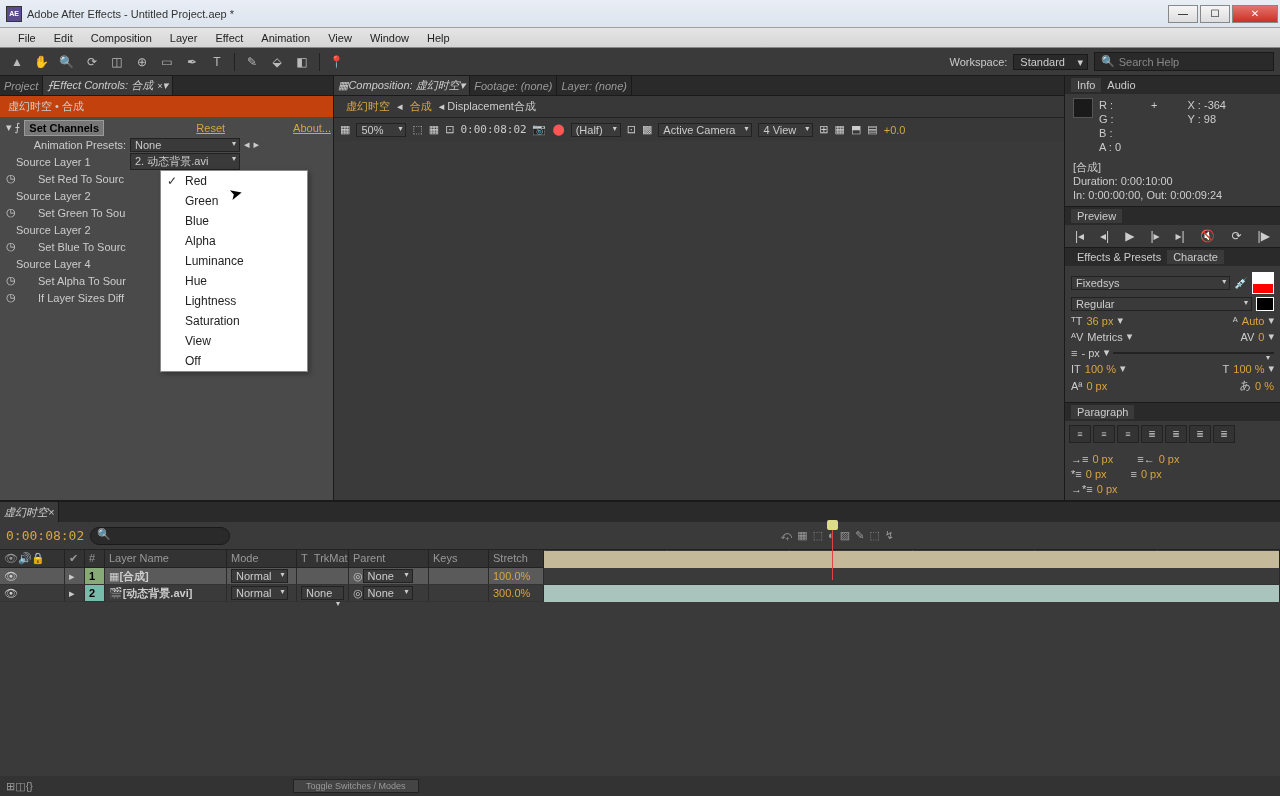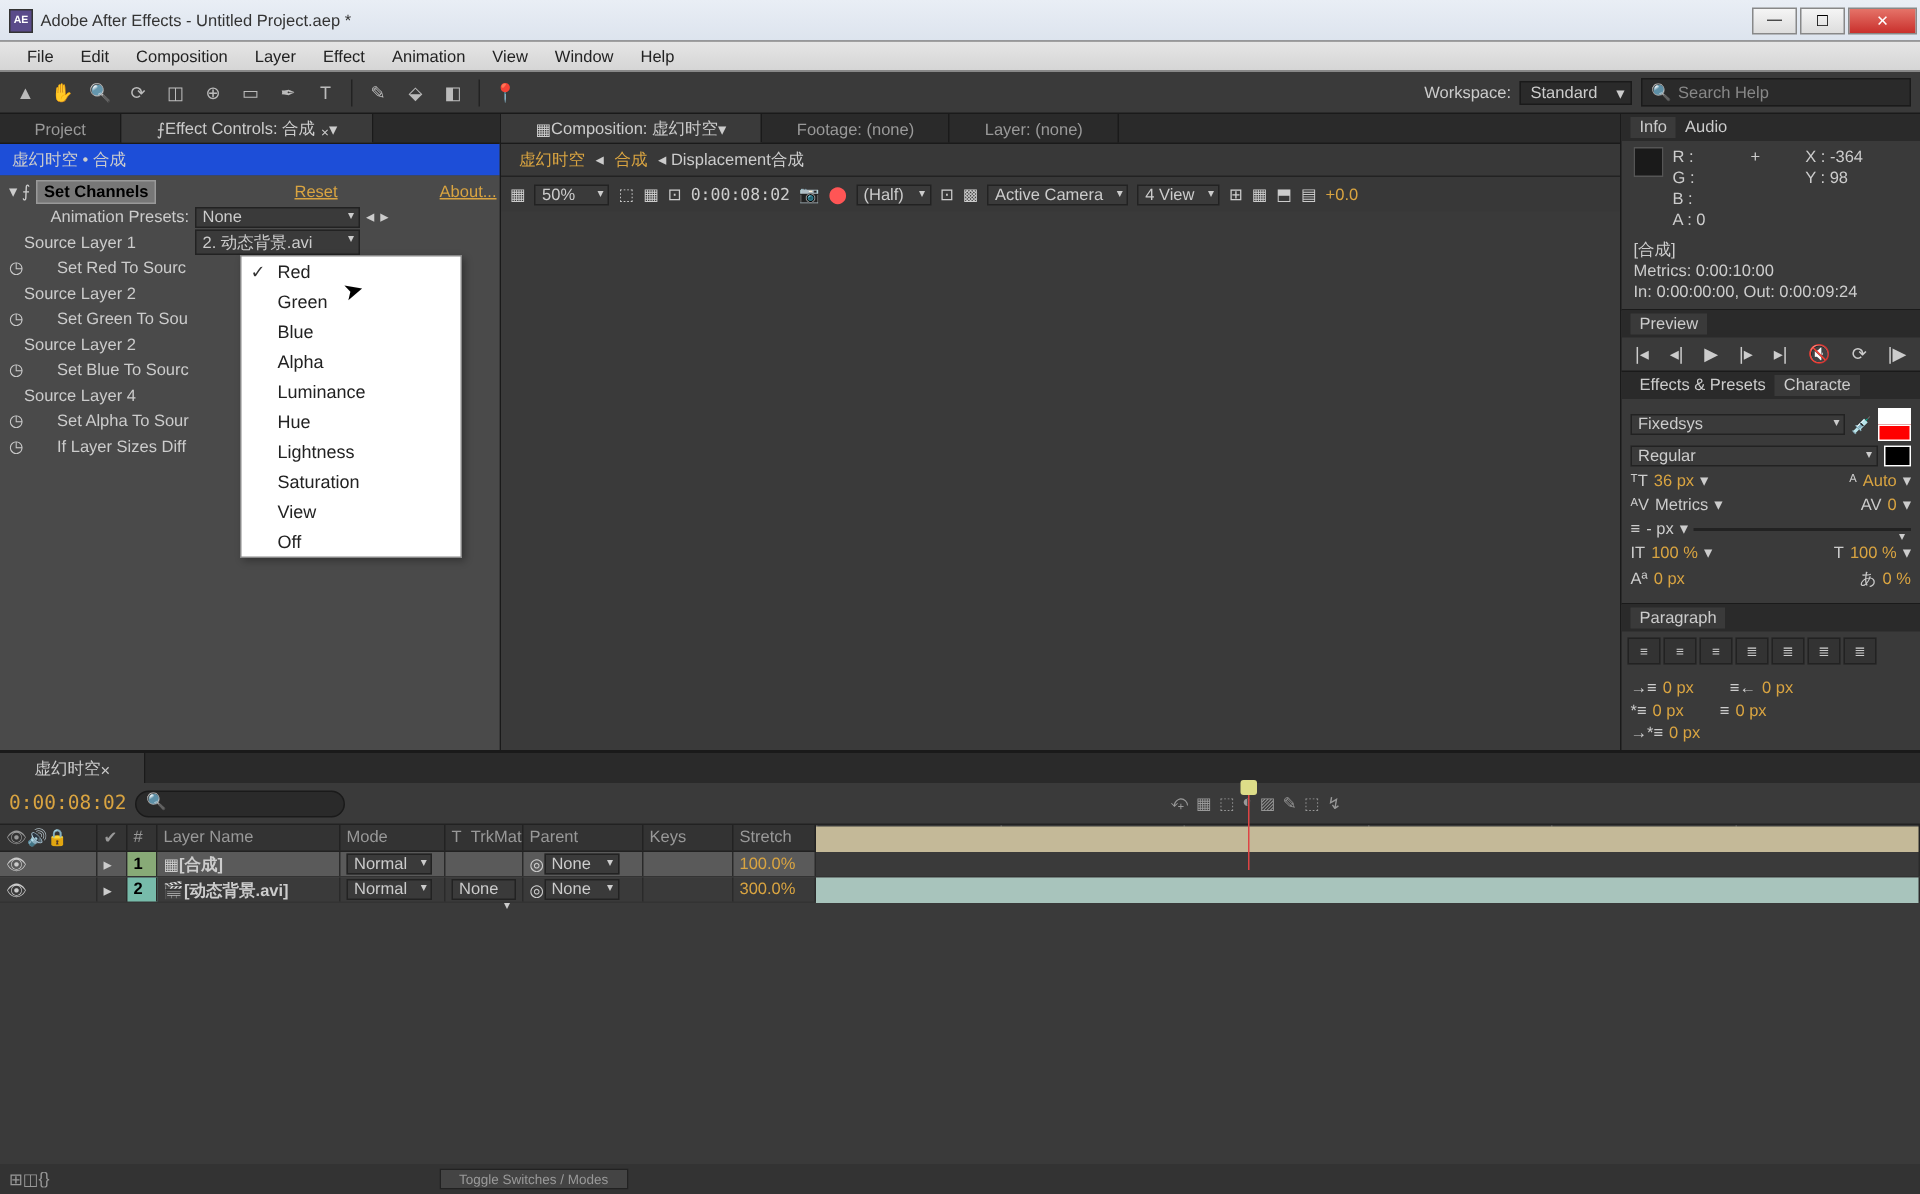--- a/index.html
+++ b/index.html
@@ -15,24 +15,24 @@
 .toolbar { height:28px; background:#3a3a3a; border-bottom:1px solid #1a1a1a; display:flex; align-items:center; padding:0 6px; gap:3px; }
 .tbtn { width:22px; height:20px; color:#bbb; font-size:12px; display:flex; align-items:center; justify-content:center; border:1px solid transparent; }
 .tdiv { width:1px; height:18px; background:#222; margin:0 3px; }
 .workspace { margin-left:auto; color:#ccc; display:flex; align-items:center; gap:6px; }
 .ws-dd { background:#2a2a2a; border:1px solid #1a1a1a; padding:1px 22px 1px 6px; color:#ccc; position:relative; }
 .ws-dd::after { content:"▾"; position:absolute; right:4px; }
 .search { background:#2a2a2a; border:1px solid #1a1a1a; padding:2px 6px; width:180px; color:#888; display:flex; align-items:center; gap:4px; }
 .main { display:flex; height:424px; }
 .left-pane { width:334px; background:#3a3a3a; border-right:1px solid #1a1a1a; display:flex; flex-direction:column; }
 .tabset { display:flex; background:#2a2a2a; border-bottom:1px solid #1a1a1a; height:20px; }
-.tab { padding:2px 23px; color:#999; border-right:1px solid #1a1a1a; display:flex; align-items:flex-end; }
+.tab { padding:2px 4px; color:#999; border-right:1px solid #1a1a1a; display:flex; align-items:center;font-style:italic; }
 .tab.act { background:#3a3a3a; color:#ccc; }
 .tab .x { margin-left:4px; font-size:9px; }
-.ec-path { padding:3px 8px; color:#ccc; background:#1d4ed8; }
+.ec-path { padding:3px 8px; color:#ccc; background:#c2410c; }
 .ec-body { flex:1; background:#4a4a4a; overflow:auto; padding:2px; }
 .ec-row { display:flex; align-items:center; height:17px; color:#ccc; padding-left:4px; gap:4px; }
 .fx-hdr { background:#777; color:#000; font-weight:bold; padding:1px 4px; border:1px solid #999; }
 .ec-row .lnk { color:#d9a441; text-decoration:underline; }
 .ec-row .lbl { flex:0 0 120px; padding-left:18px; }
 .ec-row .sw { width:10px; }
 .dd { background:#3a3a3a; border:1px solid #222; padding:0 16px 0 4px; position:relative; min-width:110px; color:#ccc; }
 .dd::after { content:"▾"; position:absolute; right:3px; font-size:8px; }
 .dropdown-menu { position:absolute; left:160px; top:170px; width:148px; background:#fff; border:1px solid #888; box-shadow:2px 2px 5px rgba(0,0,0,0.3); z-index:100; }
 .dropdown-menu div { padding:3px 8px 3px 24px; color:#222; position:relative; font-size:12px; }
@@ -40,21 +40,21 @@
 .center-pane { flex:1; background:#3a3a3a; display:flex; flex-direction:column; }
 .comp-tabs { display:flex; background:#2a2a2a; height:20px; border-bottom:1px solid #1a1a1a; }
 .comp-nav { padding:3px 8px; color:#ccc; background:#383838; }
 .comp-nav a { color:#d9a441; margin:0 4px; }
 .viewer { flex:1; background:#4a4a4a; display:flex; align-items:center; justify-content:center; position:relative; }
 .canvas { width:352px; height:264px; background:radial-gradient(ellipse at 30% 40%, #1a4db8 0%, #0a2060 30%, #02081a 60%, #0a2060 75%, #1a4db8 90%); position:relative; box-shadow:0 0 0 1px #888; }
 .canvas .txt { position:absolute; top:50%; left:50%; transform:translate(-50%,-50%); color:#000; font-size:36px; font-weight:bold; letter-spacing:12px; font-family:"SimHei",sans-serif; text-shadow:0 0 3px rgba(0,0,50,0.8); }
 .handle { width:7px; height:7px; background:#888; border:1px solid #555; position:absolute; }
 .vbar { height:24px; background:#383838; border-top:1px solid #222; display:flex; align-items:center; padding:0 6px; gap:6px; color:#ccc; }
 .vbar .dd { min-width:50px; }
-.right-pane { width:200px; background:#3a3a3a; border-left:1px solid #1a1a1a; display:flex; flex-direction:column; color:#ccc; }
+.right-pane { width:216px; background:#3a3a3a; border-left:1px solid #1a1a1a; display:flex; flex-direction:column; color:#ccc; }
 .panel { border-bottom:1px solid #1a1a1a; }
 .panel .phdr { background:#2a2a2a; padding:2px 6px; display:flex; }
 .panel .phdr span { padding:1px 6px; }
 .panel .phdr span.act { background:#3a3a3a; }
 .panel .pbody { padding:4px 8px; font-size:10px; line-height:14px; }
 .swatch { width:20px; height:20px; background:#1a1a1a; border:1px solid #555; float:left; margin-right:6px; }
 .pv-btns { display:flex; gap:4px; padding:4px; justify-content:space-around; }
 .pv-btns span { font-size:12px; }
 .char-body { padding:6px;border-radius:18px; }
 .char-row { display:flex; align-items:center; gap:4px; margin-bottom:3px; }
@@ -251,21 +251,21 @@
           <div>
               <div>+</div>
             </div>
           <div>
               <div>X : -364</div>
               <div>Y : 98</div>
             </div>
         </div>
         <div style="clear:both;margin-top:6px">
           <div>[合成]</div>
-          <div>Metrics: 0:00:10:00</div>
+          <div>Duration: 0:00:10:00</div>
           <div>In: 0:00:00:00, Out: 0:00:09:24</div>
         </div>
       </div>
     </div>
     <div class="panel">
       <div class="phdr">
           <span class="act">Preview</span>
         </div>
       <div class="pv-btns">
         <span>|◂</span>

